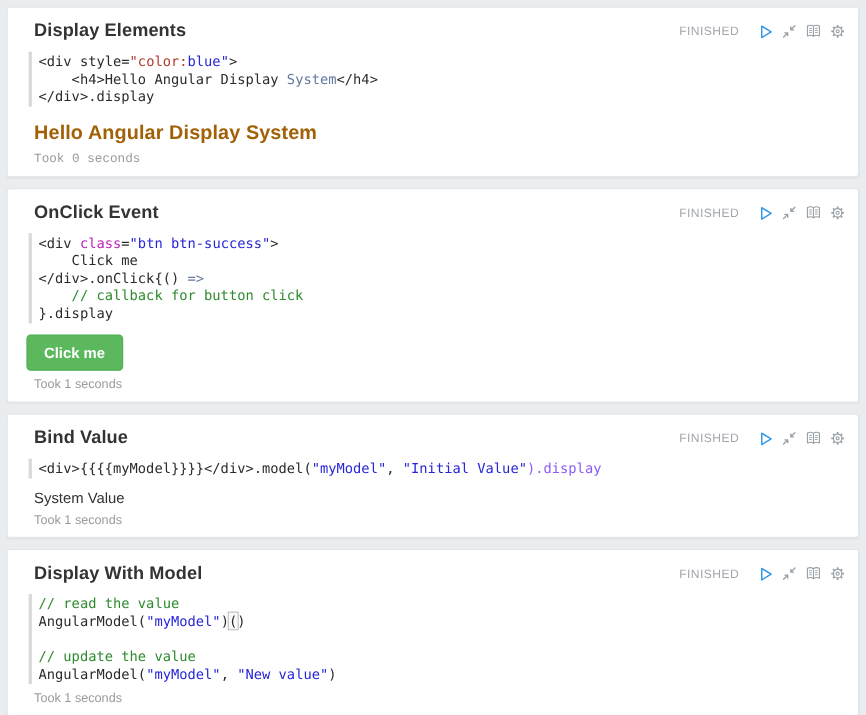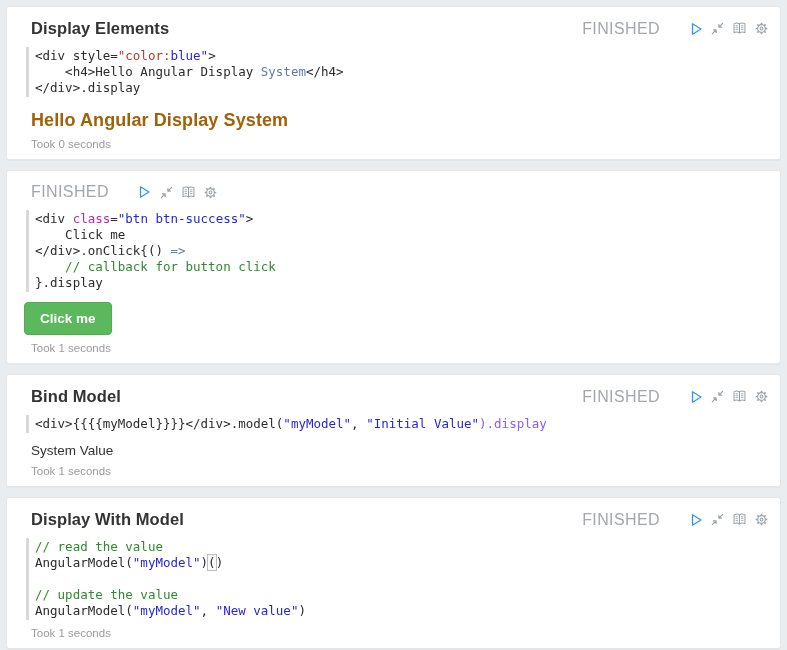--- a/index.html
+++ b/index.html
@@ -31,24 +31,24 @@
     font-size: 16.5px;
     font-weight: bold;
     color: #333333;
     letter-spacing: 0.1px;
   }
   .cell-controls {
     display: flex;
     align-items: center;
   }
   .status {
-    font-size: 16px;
+    font-size: 11px;
     color: #a3a7ab;
     letter-spacing: 0.4px;
-    margin-right: 22px;
+    margin-right: 10px;
   }
   .icon {
     display: inline-flex;
     align-items: center;
     justify-content: center;
     width: 17px; height: 17px;
     margin-left: 5px;
     color: #99a1a8;
     cursor: pointer;
   }
@@ -131,25 +131,26 @@
               <circle cx="8" cy="8" r="1.5" stroke-width="1.1"></circle>
               <path stroke-width="1.7" d="M12.1 8 L14.2 8 M11 11 L12.4 12.4 M8 12.1 L8 14.2 M5 11 L3.6 12.4 M3.9 8 L1.8 8 M5 5 L3.6 3.6 M8 3.9 L8 1.8 M11 5 L12.4 3.6"></path>
             </svg>
         </span>
       </div>
     </div>
     <pre class="code"><div class="cl"><span style="color: rgb(43, 43, 43);">&lt;div style=</span><span style="color: rgb(176, 58, 48);">"color:</span><span style="color: rgb(38, 38, 216);">blue"</span><span style="color: rgb(43, 43, 43);">&gt;</span></div><div class="cl"><span style="color: rgb(43, 43, 43);">    &lt;h4&gt;Hello Angular Display </span><span style="color: rgb(102, 121, 158);">System</span><span style="color: rgb(43, 43, 43);">&lt;/h4&gt;</span></div><div class="cl"><span style="color: rgb(43, 43, 43);">&lt;/div&gt;.display</span></div></pre>
     <div class="output-slot">
         <h4 class="out-heading" style="color: #a16207;">Hello Angular Display System</h4>
       </div>
-    <div class="took" style="color: rgb(155, 155, 155);">Took 0 seconds</div>
-  </section>
-
-  <section class="cell">
-    <div class="cell-header">
+    <div class="took" style="color: rgb(155, 155, 155); font-family: Liberation Mono, monospace;">Took 0 seconds</div>
+  </section>
+
+  <section class="cell">
+    <div class="cell-header">
+      <h2 class="cell-title">OnClick Event</h2>
       <div class="cell-controls">
         <span class="status" style="color: rgb(163, 167, 171);">FINISHED</span>
         <span class="icon run" style="color: rgb(46, 151, 234);">
           <svg width="16" height="16" viewBox="0 0 16 16" fill="none" stroke="currentColor" stroke-width="1.3" stroke-linejoin="round">
               <path d="M4.5 2.8 L13 8 L4.5 13.2 Z"></path>
             </svg>
         </span>
         <span class="icon">
           <svg width="15" height="15" viewBox="0 0 16 16" fill="none" stroke="currentColor" stroke-width="1.3" stroke-linecap="round" stroke-linejoin="round">
               <path d="M13.5 2.5 L9.5 6.5 M9.5 3.8 L9.5 6.5 L12.2 6.5 M2.5 13.5 L6.5 9.5 M6.5 12.2 L6.5 9.5 L3.8 9.5"></path>
@@ -171,21 +172,21 @@
         </span>
       </div>
     </div>
     <pre class="code"><div class="cl"><span style="color: rgb(43, 43, 43);">&lt;div </span><span style="color: rgb(191, 35, 191);">class</span><span style="color: rgb(43, 43, 43);">=</span><span style="color: rgb(38, 38, 216);">"btn btn-success"</span><span style="color: rgb(43, 43, 43);">&gt;</span></div><div class="cl"><span style="color: rgb(43, 43, 43);">    Click me</span></div><div class="cl"><span style="color: rgb(43, 43, 43);">&lt;/div&gt;.onClick{() </span><span style="color: rgb(102, 121, 158);">=&gt;</span></div><div class="cl"><span style="color: rgb(46, 139, 46);">    // callback for button click</span></div><div class="cl"><span style="color: rgb(43, 43, 43);">}.display</span></div></pre>
     <div class="output-slot"><button class="out-button" style="background: rgb(92, 184, 92); border-color: rgb(76, 174, 76);">Click me</button></div>
     <div class="took" style="color: rgb(155, 155, 155);">Took 1 seconds</div>
   </section>
 
   <section class="cell">
     <div class="cell-header">
-      <h2 class="cell-title">Bind Model</h2>
+      <h2 class="cell-title">Bind Value</h2>
       <div class="cell-controls">
         <span class="status" style="color: rgb(163, 167, 171);">FINISHED</span>
         <span class="icon run" style="color: rgb(46, 151, 234);">
           <svg width="16" height="16" viewBox="0 0 16 16" fill="none" stroke="currentColor" stroke-width="1.3" stroke-linejoin="round">
               <path d="M4.5 2.8 L13 8 L4.5 13.2 Z"></path>
             </svg>
         </span>
         <span class="icon">
           <svg width="15" height="15" viewBox="0 0 16 16" fill="none" stroke="currentColor" stroke-width="1.3" stroke-linecap="round" stroke-linejoin="round">
               <path d="M13.5 2.5 L9.5 6.5 M9.5 3.8 L9.5 6.5 L12.2 6.5 M2.5 13.5 L6.5 9.5 M6.5 12.2 L6.5 9.5 L3.8 9.5"></path>

